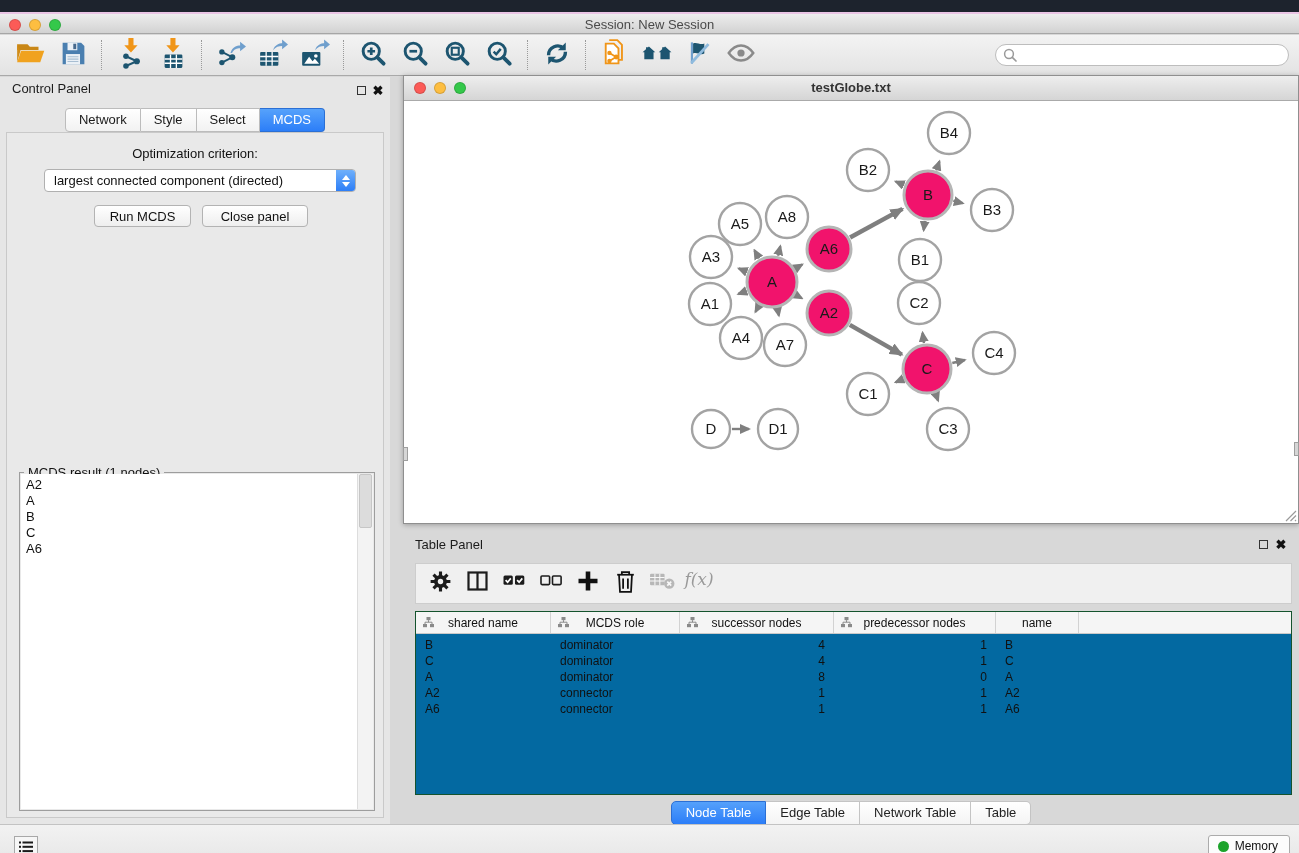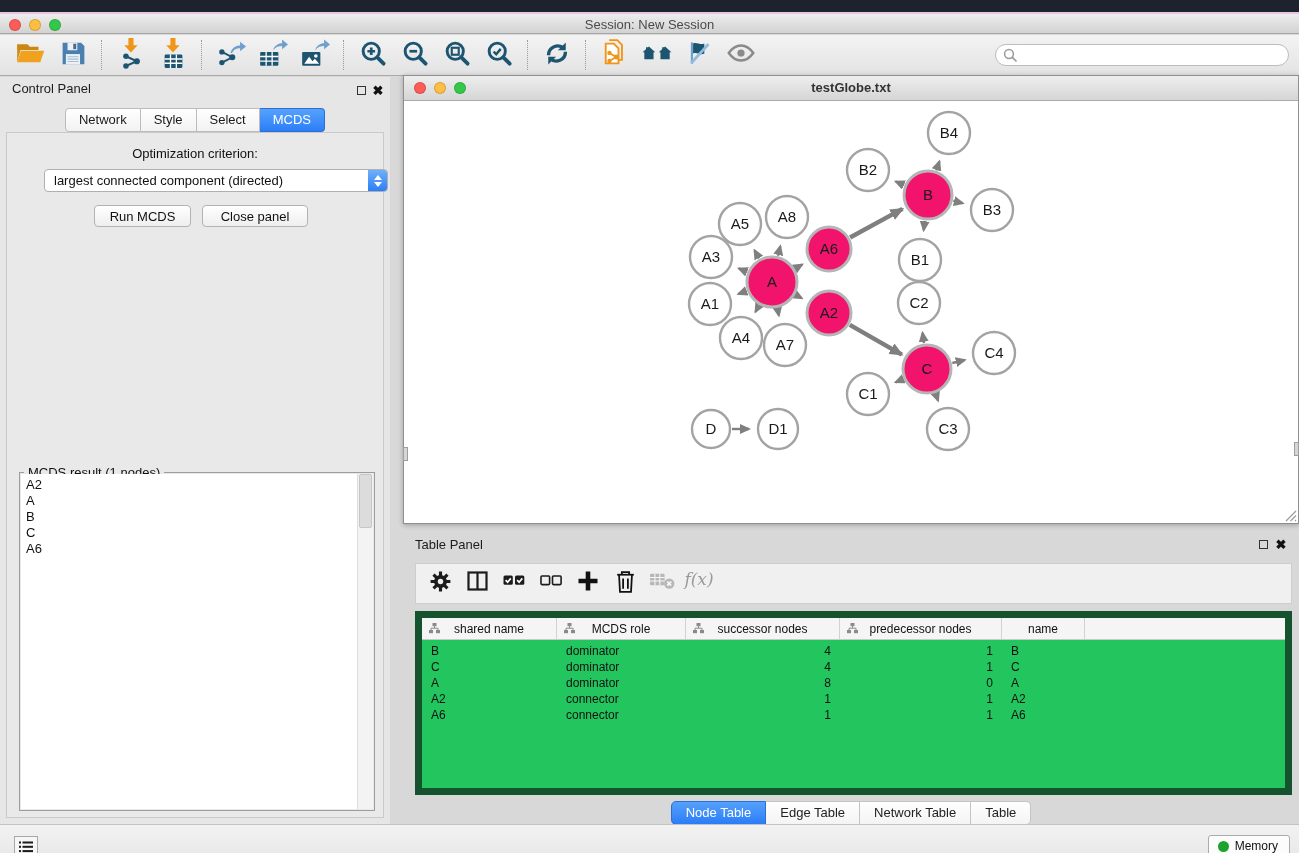--- a/index.html
+++ b/index.html
@@ -27,21 +27,21 @@
   .win-float{width:9px;height:9px;border:1.5px solid #333;display:inline-block;box-sizing:border-box;}
   .win-close{font-size:13px;color:#111;font-weight:bold;line-height:9px;}
   .cp-ctl{position:absolute;top:7px;display:flex;align-items:center;justify-content:center;width:14px;height:12px;}
   .cp-tabs{position:absolute;left:0;right:0;top:31px;display:flex;justify-content:center;}
   .tab{font-size:13px;padding:3px 13px 4px;background:linear-gradient(#ffffff,#f2f2f2);border:1px solid #bcbcbc;border-left:none;color:#1a1a1a;white-space:nowrap;}
   .tab:first-child{border-left:1px solid #bcbcbc;border-radius:4px 0 0 4px;}
   .tab:last-child{border-radius:0 4px 4px 0;}
   .tab.active{background:linear-gradient(#56a2fb,#2c7ef8);border-color:#2b6fd4;color:#fff;}
   .cp-body{position:absolute;left:6px;right:6px;top:55px;bottom:6px;border:1px solid #c9c9c9;background:#e9e9e9;}
   .opt-label{position:absolute;left:0;right:0;top:13px;text-align:center;font-size:13px;color:#111;}
-  .select{position:absolute;left:37px;top:36px;width:344px;height:23px;background:#fff;border:1px solid #b0b0b0;border-radius:4px;box-sizing:border-box;display:flex;align-items:center;}
+  .select{position:absolute;left:37px;top:36px;width:312px;height:23px;background:#fff;border:1px solid #b0b0b0;border-radius:4px;box-sizing:border-box;display:flex;align-items:center;}
   .select .sel-text{font-size:13px;color:#111;padding-left:9px;flex:1;white-space:nowrap;overflow:hidden;}
   .spinner{width:19px;height:21px;border-radius:0 3px 3px 0;background:linear-gradient(#6fb0fb,#2d7ef7);display:flex;flex-direction:column;align-items:center;justify-content:center;gap:2px;}
   .chev-up{width:0;height:0;border-left:4px solid transparent;border-right:4px solid transparent;border-bottom:5px solid #fff;}
   .chev-down{width:0;height:0;border-left:4px solid transparent;border-right:4px solid transparent;border-top:5px solid #fff;}
   .btn{position:absolute;height:22px;background:linear-gradient(#ffffff,#eeeeee);border:1px solid #b3b3b3;border-radius:4px;font-size:13px;color:#111;display:flex;align-items:center;justify-content:center;box-sizing:border-box;}
   .result-box{position:absolute;left:12px;right:8px;top:339px;bottom:6px;border:1px solid #9d9d9d;}
   .result-legend{position:absolute;top:-8px;left:4px;background:#e9e9e9;padding:0 4px;font-size:13px;color:#111;}
   .result-list{position:absolute;top:1px;bottom:1px;left:1px;right:16px;background:#fff;font-size:13px;line-height:16px;padding:3px 5px;color:#111;overflow:hidden;}
   .result-scroll{position:absolute;top:1px;bottom:1px;right:1px;width:15px;background:#f3f3f3;border-left:1px solid #ddd;}
   .result-thumb{position:absolute;top:0;left:1px;right:1px;height:52px;background:#dcdcdc;border:1px solid #c6c6c6;border-radius:2px;}
@@ -54,21 +54,21 @@
   .net-canvas{position:absolute;left:0;right:0;top:24px;bottom:0;overflow:hidden;}
   .resize-grip{position:absolute;right:1px;bottom:1px;}
   .edge-grip{position:absolute;width:5px;height:14px;background:#d6d6d6;border:1px solid #9e9e9e;box-sizing:border-box;}
 
   
   .table-panel{position:absolute;left:403px;top:520px;width:896px;height:292px;}
   .tp-title{position:absolute;left:12px;top:5px;font-size:13px;color:#1c1c1c;}
   .tp-toolbar{position:absolute;left:12px;right:7px;top:31px;height:41px;background:#f0f0f0;border:1px solid #cdcdcd;box-sizing:border-box;display:flex;align-items:center;gap:9px;padding:0 10px;}
   .tp-tbtn{width:28px;height:30px;display:flex;justify-content:center;}
   .fx{font-family:"DejaVu Serif","Liberation Serif",serif;font-style:italic;font-size:17px;color:#9a9a9a;}
-  .tp-table{position:absolute;left:12px;right:7px;top:79px;bottom:29px;background:#22c55e;border:7px solid #14532d;box-sizing:border-box;overflow:hidden;}
+  .tp-table{position:absolute;left:12px;right:7px;top:79px;bottom:29px;background:#0369a1;border:1px solid #14532d;box-sizing:border-box;overflow:hidden;}
   .thead{display:flex;height:21px;background:#f5f5f5;border-bottom:1px solid #c9c9c9;}
   .th{position:relative;display:flex;align-items:center;justify-content:center;font-size:12px;color:#111;border-right:1px solid #d2d2d2;box-sizing:border-box;}
   .th .hicon{position:absolute;left:7px;top:5px;}
   .tbody{padding-top:3px;}
   .tr{display:flex;height:16px;align-items:center;font-size:12px;color:#111;}
   .td{box-sizing:border-box;padding:0 9px;white-space:nowrap;overflow:hidden;}
   .td.num{text-align:right;}
   .bottom-tabs{position:absolute;left:0;right:0;top:269px;display:flex;justify-content:center;}
   .btab{font-size:13px;padding:3px 14px 4px;background:linear-gradient(#ffffff,#f4f4f4);border:1px solid #c4c4c4;border-left:none;color:#222;}
   .btab:first-child{border-left:1px solid #c4c4c4;border-radius:5px 0 0 5px;}

